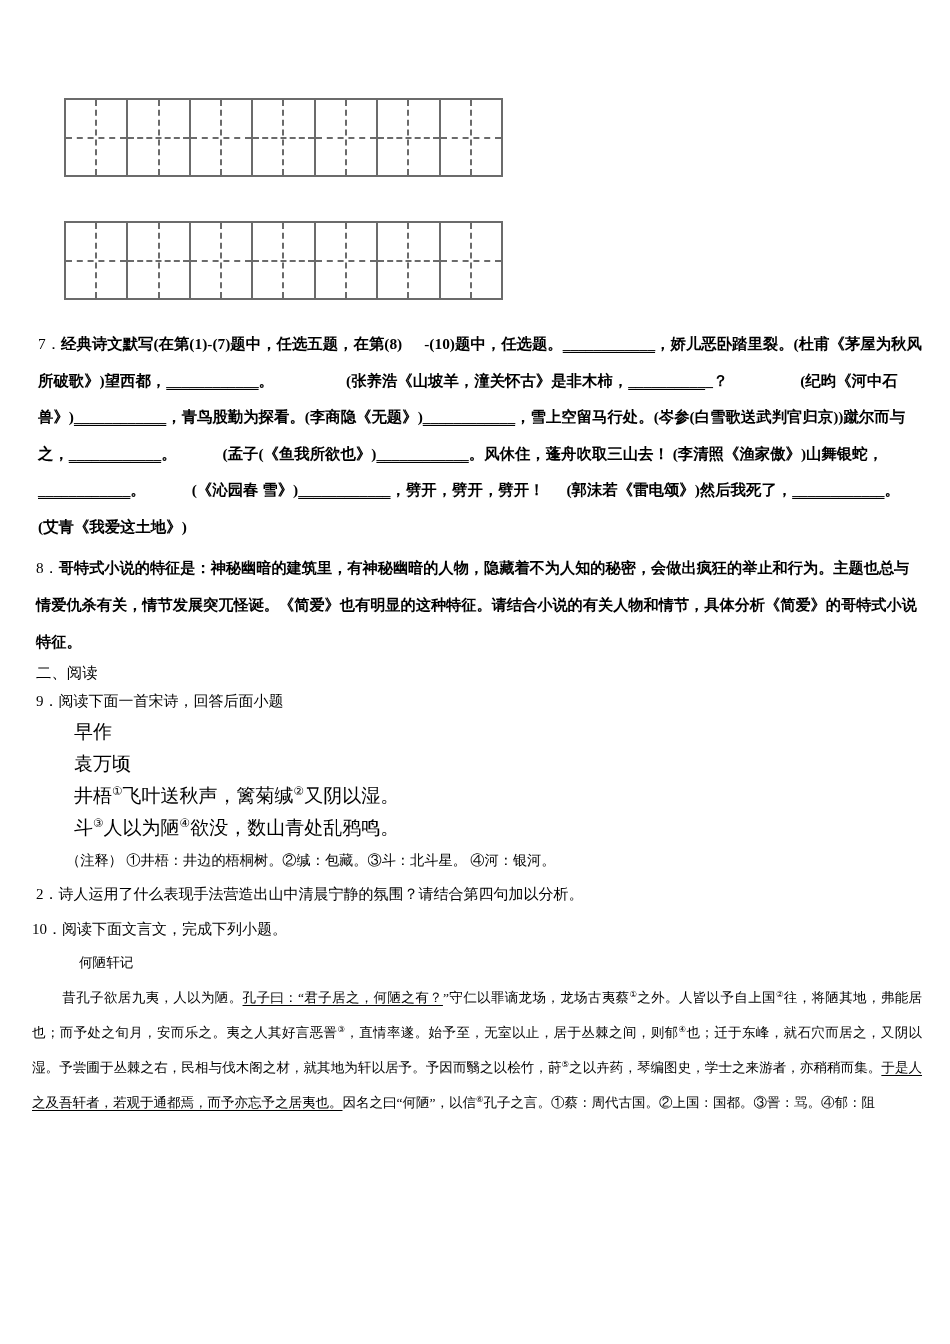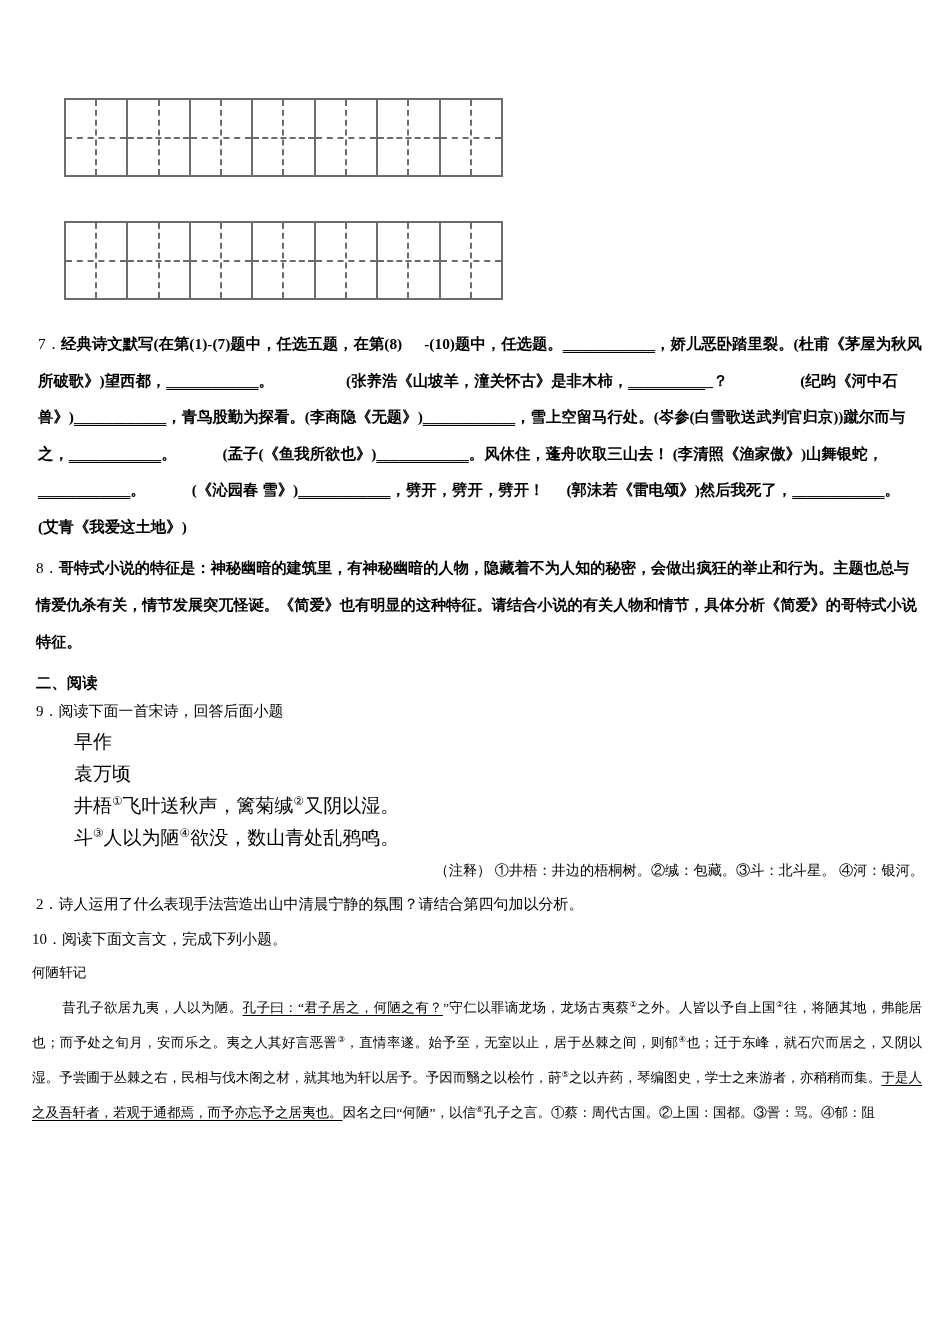--- a/index.html
+++ b/index.html
@@ -71,60 +71,60 @@
   .q8 {
     margin-top: 4px;
     padding-left: 10px;
     font-size: 15.2px;
     line-height: 37px;
     font-weight: 700;
   }
   .q8 .num { font-weight: 400; }
 
   .sec-head {
-    margin-top: 10px;
+    margin-top: 0;
     padding-left: 10px;
     font-size: 15.4px;
-    font-weight: 700;
+    font-weight: 400;
     line-height: 26px;
   }
 
   .q9-stem {
     padding-left: 10px;
     font-size: 15px;
     line-height: 30px;
   }
   .poem-line {
     padding-left: 48px;
     font-size: 19px;
     line-height: 32px;
     font-family: "Liberation Serif", "DejaVu Serif", serif;
   }
   .poem-note {
     padding-left: 40px;
     font-size: 14.2px;
     line-height: 32px;
-    text-align: right;
   }
   .sub-q {
     padding-left: 10px;
     font-size: 15px;
     line-height: 36px;
     text-align: justify;
     text-justify: inter-ideograph;
   }
   .q10-stem {
     padding-left: 6px;
     font-size: 15px;
     line-height: 34px;
   }
   .wen-title {
     padding-left: 6px;
     font-size: 13.6px;
     line-height: 34px;
+    margin-left: 47px;
   }
   .wen-body {
     padding-left: 6px;
     padding-right: 2px;
     font-size: 13.5px;
     line-height: 35px;
     text-align: justify;
     text-justify: inter-ideograph;
   }
   .wen-body .indent { display: inline-block; width: 30px; }

